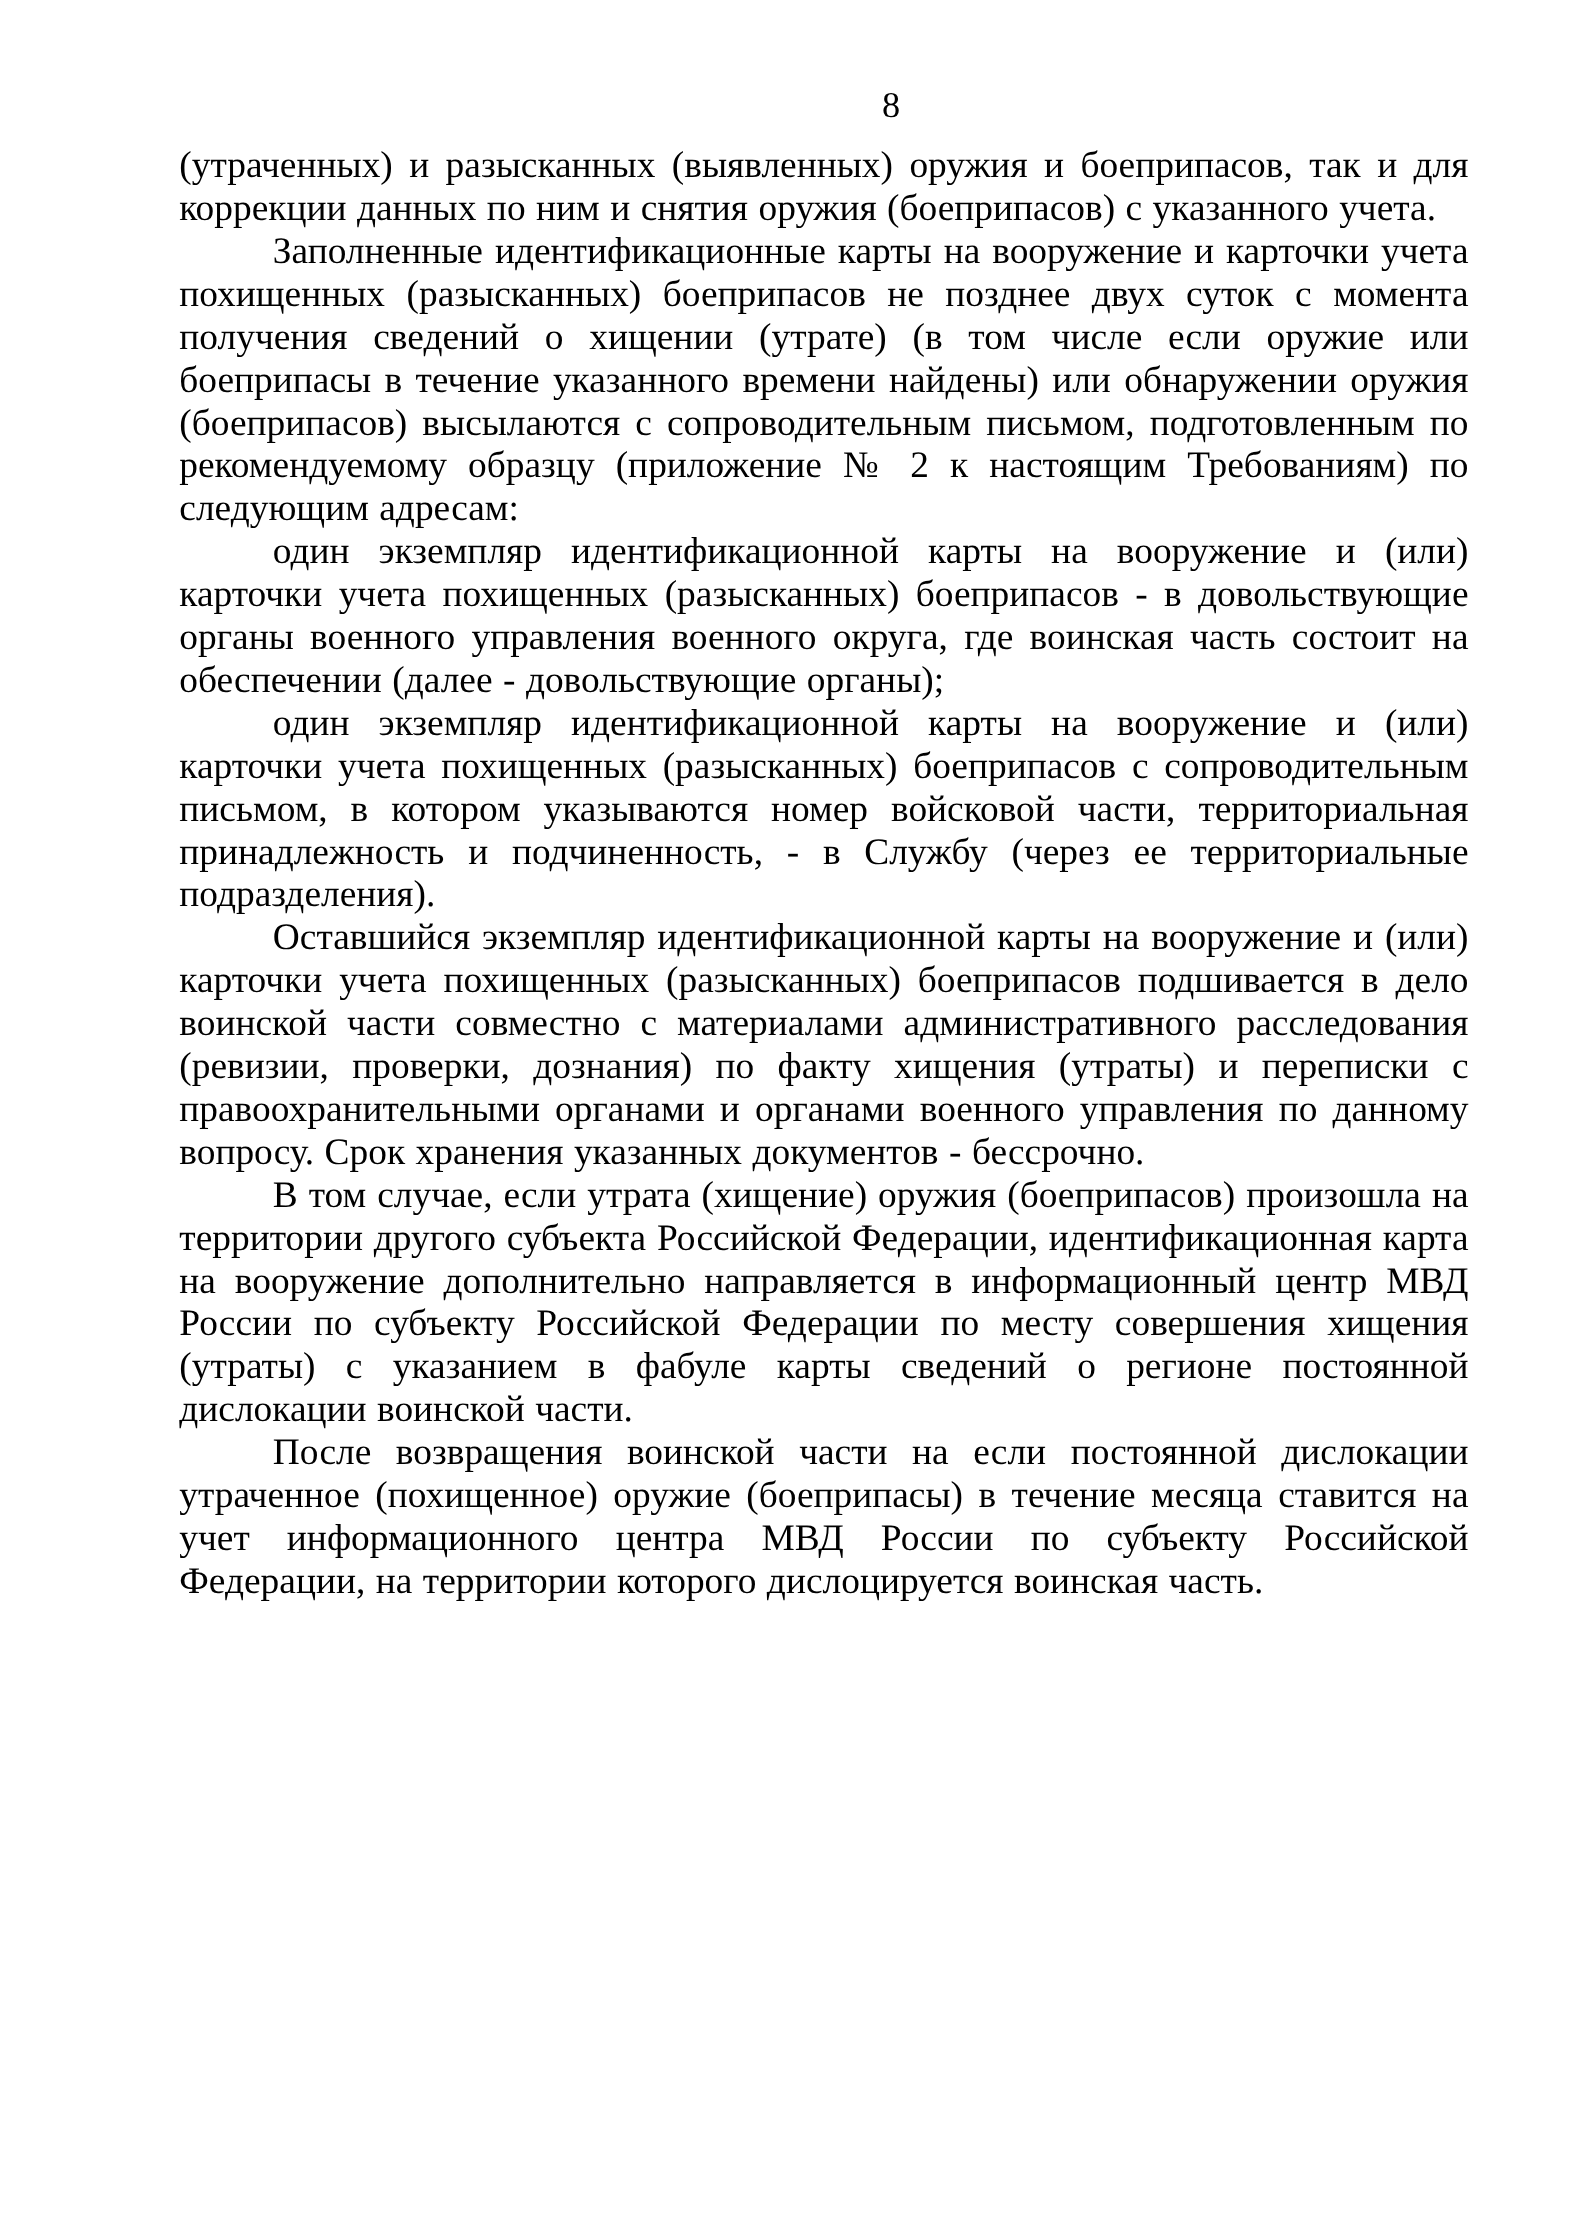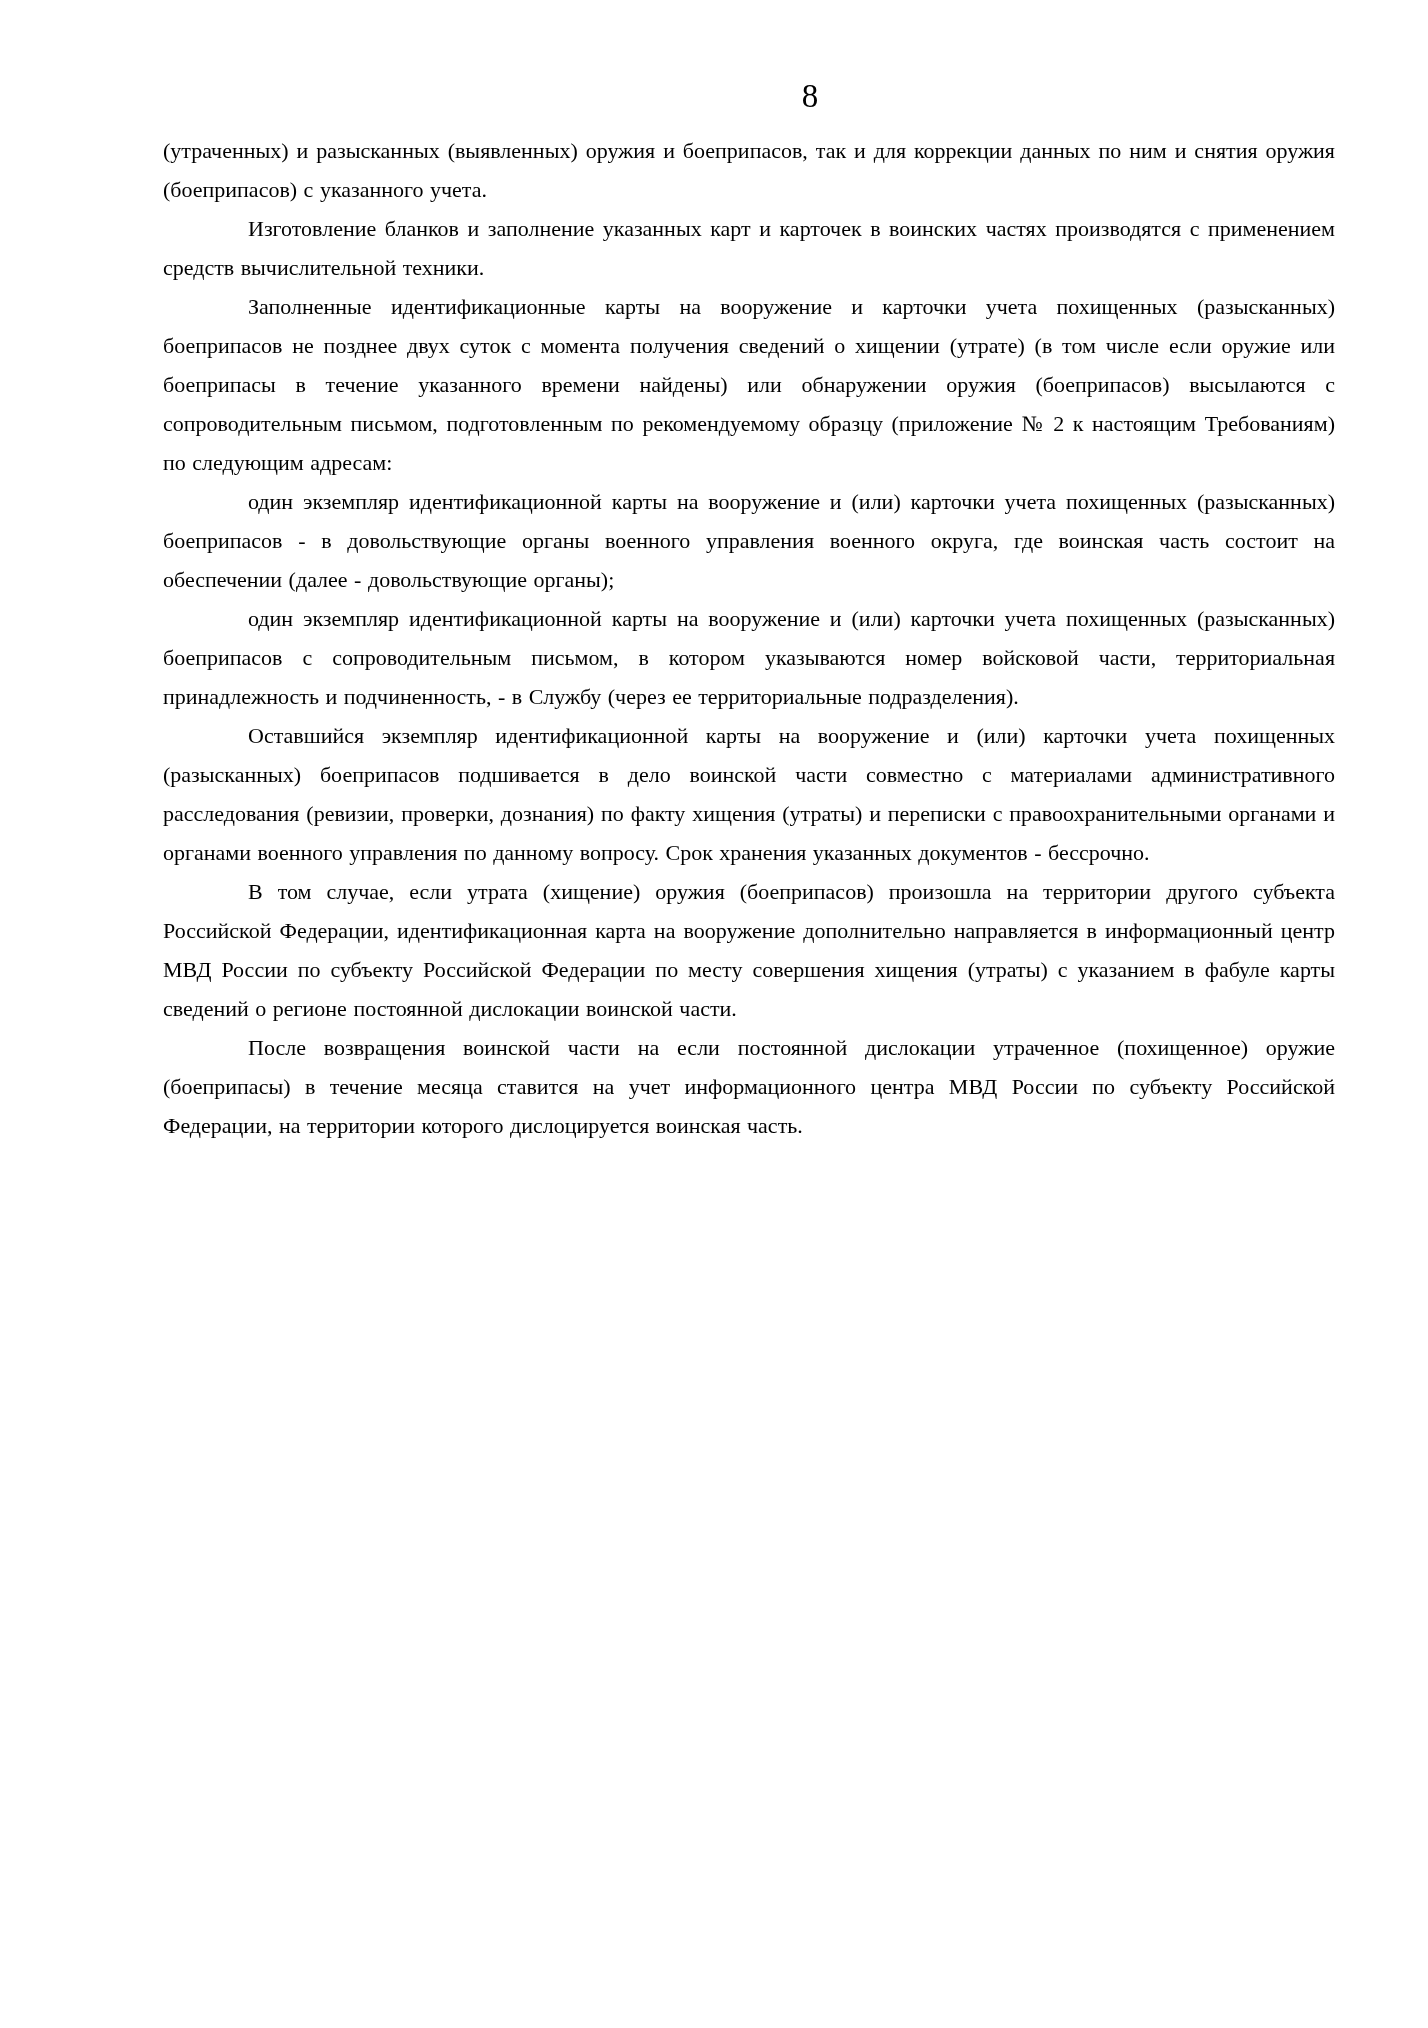--- a/index.html
+++ b/index.html
@@ -24,21 +24,21 @@
     font-size: 33px;
     line-height: 40px;
     text-align: center;
     color: #000000;
   }
   .text-block {
     position: absolute;
     left: 163px;
     top: 131px;
     width: 1172px;
-    font-size: 22px;
+    font-size: 34px;
     line-height: 39px;
     text-align: justify;
     color: #000000;
   }
   .para {
     margin: 0;
     padding: 0;
     text-indent: 85px;
     word-spacing: 1px;
   }
@@ -47,21 +47,20 @@
   }
 </style>
 </head>
 <body>
 
 <div class="page">
   <div class="page-number">8</div>
 
   <div class="text-block">
     <p class="para no-indent">(утраченных) и разысканных (выявленных) оружия и боеприпасов, так и для коррекции данных по ним и снятия оружия (боеприпасов) с указанного учета.</p>
-    <p class="para">Изготовление бланков и заполнение указанных карт и карточек в воинских частях производятся с применением средств вычислительной техники.</p>
     <p class="para">Заполненные идентификационные карты на вооружение и карточки учета похищенных (разысканных) боеприпасов не позднее двух суток с момента получения сведений о хищении (утрате) (в том числе если оружие или боеприпасы в течение указанного времени найдены) или обнаружении оружия (боеприпасов) высылаются с сопроводительным письмом, подготовленным по рекомендуемому образцу (приложение № 2 к настоящим Требованиям) по следующим адресам:</p>
     <p class="para">один экземпляр идентификационной карты на вооружение и (или) карточки учета похищенных (разысканных) боеприпасов - в довольствующие органы военного управления военного округа, где воинская часть состоит на обеспечении (далее - довольствующие органы);</p>
     <p class="para">один экземпляр идентификационной карты на вооружение и (или) карточки учета похищенных (разысканных) боеприпасов с сопроводительным письмом, в котором указываются номер войсковой части, территориальная принадлежность и подчиненность, - в Службу (через ее территориальные подразделения).</p>
     <p class="para">Оставшийся экземпляр идентификационной карты на вооружение и (или) карточки учета похищенных (разысканных) боеприпасов подшивается в дело воинской части совместно с материалами административного расследования (ревизии, проверки, дознания) по факту хищения (утраты) и переписки с правоохранительными органами и органами военного управления по данному вопросу. Срок хранения указанных документов - бессрочно.</p>
     <p class="para">В том случае, если утрата (хищение) оружия (боеприпасов) произошла на территории другого субъекта Российской Федерации, идентификационная карта на вооружение дополнительно направляется в информационный центр МВД России по субъекту Российской Федерации по месту совершения хищения (утраты) с указанием в фабуле карты сведений о регионе постоянной дислокации воинской части.</p>
     <p class="para">После возвращения воинской части на если постоянной дислокации утраченное (похищенное) оружие (боеприпасы) в течение месяца ставится на учет информационного центра МВД России по субъекту Российской Федерации, на территории которого дислоцируется воинская часть.</p>
   </div>
 </div>
 
 </body></html>

